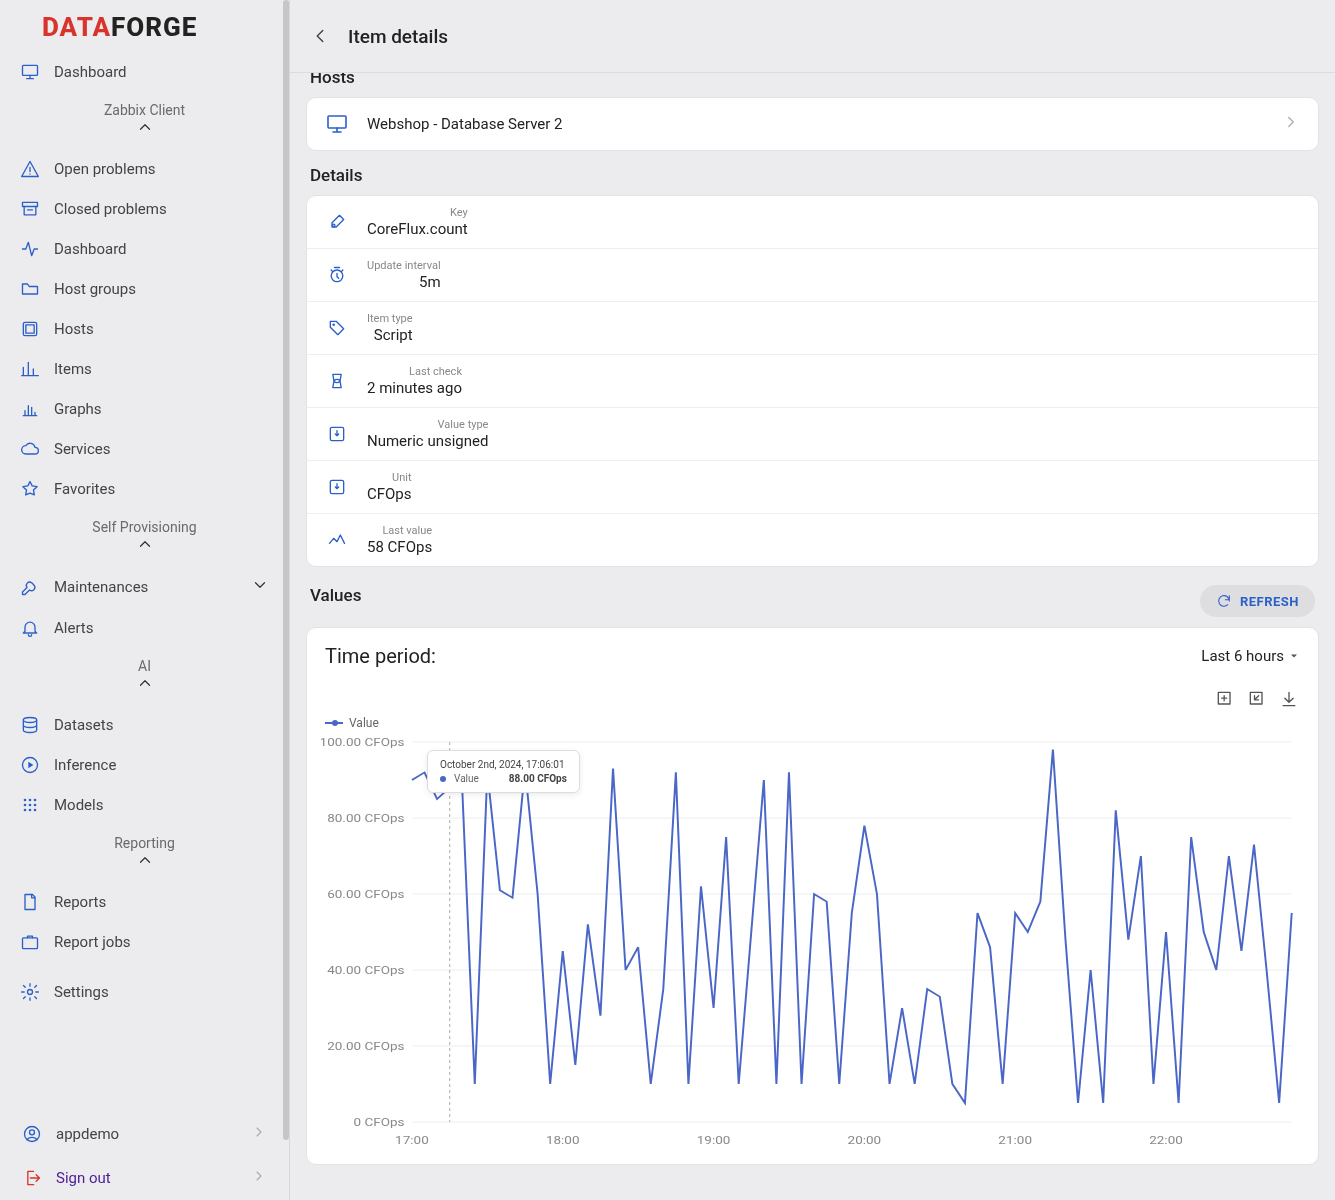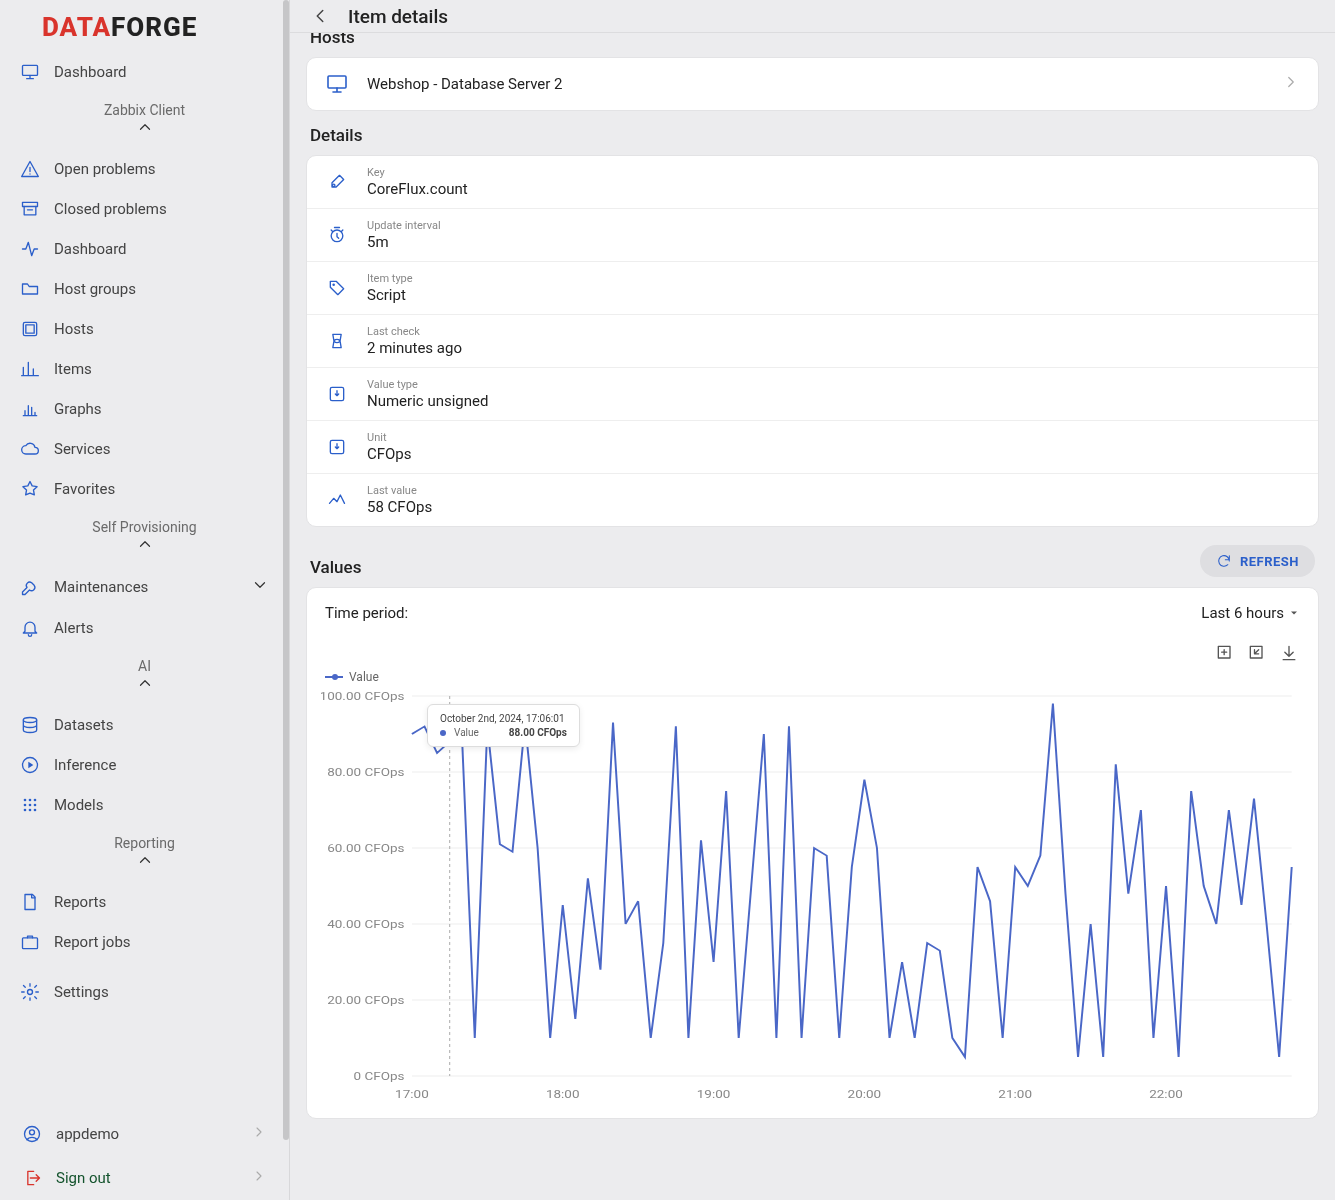--- a/index.html
+++ b/index.html
@@ -17,43 +17,43 @@
 .nav-section .chev { color: #333; }
 .nav-sub { display: flex; align-items: center; justify-content: space-between; padding: 10px 20px; cursor: pointer; }
 .nav-sub-left { display: flex; align-items: center; gap: 14px; color: #444; font-size: 15px; }
 .nav-sub-left .icon { width: 20px; height: 20px; display: flex; align-items: center; justify-content: center; color: #2b5fca; }
 .bottom-items { border-top: 1px solid transparent; }
 .bottom-nav { display: flex; align-items: center; justify-content: space-between; padding: 12px 22px; color: #444; font-size: 15px; cursor: pointer; }
 .bottom-nav-left { display: flex; align-items: center; gap: 14px; }
 .bottom-nav-left .icon { width: 20px; height: 20px; display: flex; align-items: center; justify-content: center; color: #2b5fca; }
 .settings-item .icon { color: #2b5fca; }
 .main { flex: 1; display: flex; flex-direction: column; background: #ececee; overflow: hidden; }
-.header { display: flex; align-items: center; gap: 16px; padding: 4px 18px; border-bottom: 1px solid #dcdcde; }
+.header { display: flex; align-items: center; gap: 16px; padding: 24px 18px; border-bottom: 1px solid #dcdcde; }
 .back-btn { width: 24px; height: 24px; display: flex; align-items: center; justify-content: center; cursor: pointer; color: #444; }
 .header-title { font-size: 19px; font-weight: 500; color: #222; }
 .content { flex: 1; overflow-y: auto; padding: 0 16px 20px 16px; position: relative; }
 .sec-title { font-size: 17px; font-weight: 500; color: #222; margin: 14px 4px 10px 4px; }
 .sec-title.cut { margin-top: -6px; }
 .card { background: #fff; border-radius: 10px; border: 1px solid #e3e3e5; }
 .host-row { display: flex; align-items: center; padding: 14px 18px; gap: 18px; cursor: pointer; border-radius: 20px; }
 .host-row .hicon { color: #2b5fca; width: 24px; height: 24px; display: flex; align-items: center; justify-content: center; }
 .host-row .hname { flex: 1; font-size: 15px; color: #222; }
 .host-row .chev { color: #aaa; }
 .detail-row { display: flex; align-items: center; padding: 10px 18px; gap: 18px; border-top: 1px solid #eee; }
 .detail-row:first-child { border-top: none; }
 .detail-row .dicon { color: #2b5fca; width: 24px; height: 24px; display: flex; align-items: center; justify-content: center; flex-shrink:0; }
-.detail-row .dtext { display: flex; flex-direction: column; gap: 1px; }
+.detail-row .dtext { display: flex; flex-direction: column; gap: 1px; align-items: flex-end; }
 .detail-row .dlabel { font-size: 11px; color: #888; }
 .detail-row .dvalue { font-size: 15px; color: #222; }
-.values-head { display: flex; align-items: flex-end; justify-content: space-between; margin: 18px 4px 10px 4px; }
+.values-head { display: flex; align-items: flex-start; justify-content: space-between; margin: 18px 4px 10px 4px; }
 .values-head .title { font-size: 17px; font-weight: 500; color: #222; }
 .refresh-btn { display: flex; align-items: center; gap: 8px; background: #dedee1; color: #2b5fca; font-size: 13px; font-weight: 700; letter-spacing: .5px; padding: 8px 16px; border-radius: 18px; cursor: pointer; }
 .refresh-btn .ricon { width: 16px; height: 16px; display: flex; align-items: center; justify-content: center; }
 .period-row { display: flex; align-items: center; justify-content: space-between; padding: 16px 18px; }
-.period-row .plabel { font-size: 15px; color: #222; }
+.period-row .plabel { font-size: 20px; color: #222; }
 .period-row .pvalue { font-size: 15px; color: #222; cursor: pointer; display: flex; align-items: center; gap: 4px; }
 .chart-tools { display: flex; justify-content: flex-end; gap: 10px; padding: 4px 18px 0 18px; }
 .chart-tools .tool { width: 22px; height: 22px; display: flex; align-items: center; justify-content: center; color: #555; cursor: pointer; }
 .legend { display: flex; align-items: center; gap: 6px; padding: 6px 18px 2px 18px; font-size: 12px; color: #666; }
 .legend .dot { width: 18px; height: 2px; background: #4a67c7; position: relative; }
 .legend .dot::after { content: ""; position: absolute; left: 7px; top: -2px; width: 6px; height: 6px; border-radius: 50%; background: #4a67c7; }
 .chart-wrap { padding: 0 14px 12px 14px; position: relative; }
 .chart-wrap svg { width: 100%; height: 420px; display: block; }
 .tooltip { position: absolute; left: 120px; top: 18px; background: #fff; border: 1px solid #ddd; border-radius: 6px; padding: 8px 12px; font-size: 10px; color: #444; box-shadow: 0 2px 6px rgba(0,0,0,.08); pointer-events: none; }
 .tooltip .tt-row { display: flex; align-items: center; gap: 8px; margin-top: 3px; }
@@ -286,21 +286,21 @@
               <path class="ic" d="M9 6l6 6-6 6"></path>
             </svg></span>
       </div>
       <div class="bottom-nav">
         <div class="bottom-nav-left">
           <span class="icon" style="color:#d9342c;">
               <svg viewBox="0 0 24 24" width="20" height="20">
                 <path class="ic" d="M14 4h-7v16h7M10 12h11M17 8l4 4-4 4"></path>
               </svg>
             </span>
-          <span style="color:#14532d;">Sign out</span>
+          <span style="color:#4c1d95;">Sign out</span>
         </div>
         <span style="color:#aaa;"><svg viewBox="0 0 24 24" width="16" height="16">
               <path class="ic" d="M9 6l6 6-6 6"></path>
             </svg></span>
       </div>
     </div>
   </div>
 
   <div class="main">
     <div class="header">

